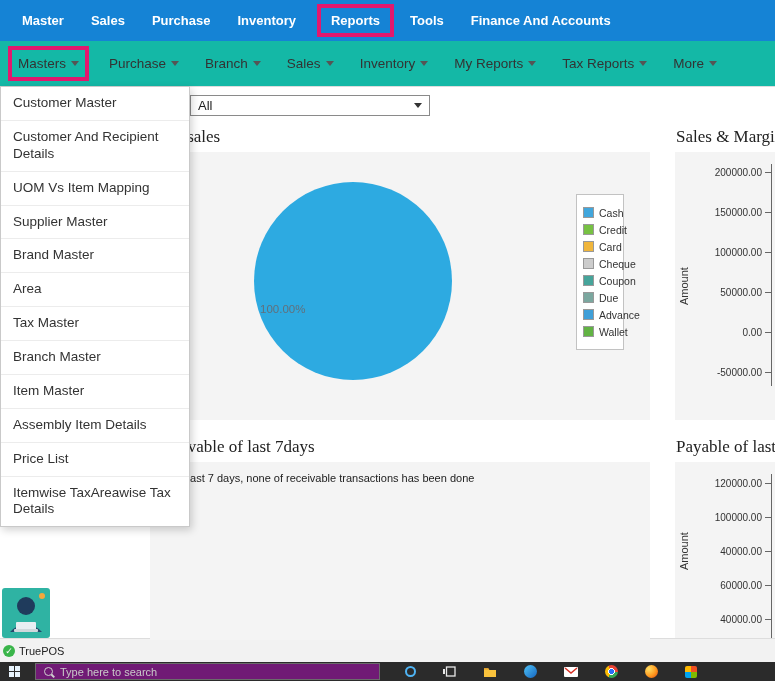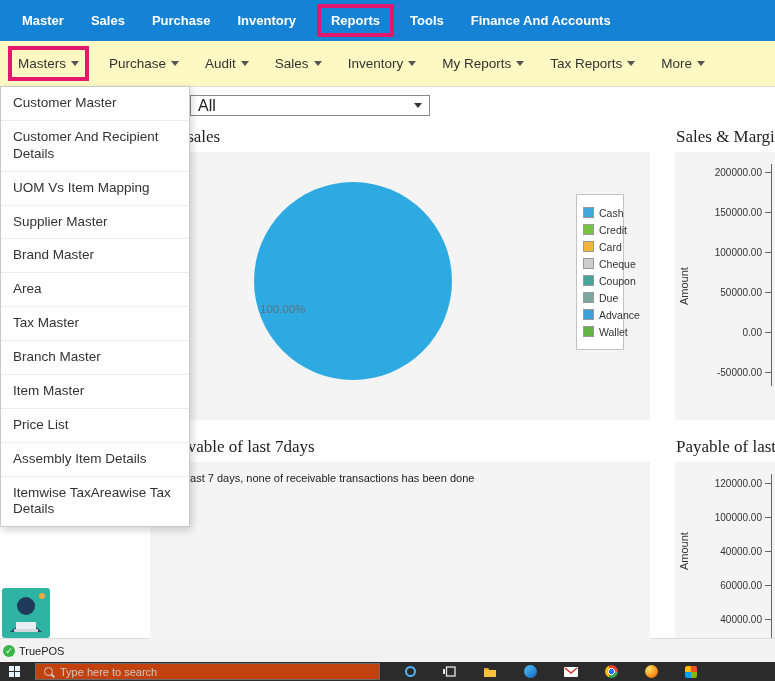--- a/index.html
+++ b/index.html
@@ -9,42 +9,42 @@
   
   .topnav{position:absolute;left:0;top:0;right:0;height:41px;background:#1583d5;
           display:flex;align-items:center;padding-left:22px;color:#fff;
           font-weight:bold;font-size:13px;}
   .tn-item{margin-right:27px;cursor:pointer;white-space:nowrap;}
   .hl{border:4px solid #e2186e;}
   .topnav .hl{padding:5px 10px;margin-right:16px;margin-left:-6px;}
   .topnav .hl .tn-item{margin:0;}
 
   
-  .subnav{position:absolute;left:0;top:41px;right:0;height:45px;background:#fef9c3;
+  .subnav{position:absolute;left:0;top:41px;right:0;height:45px;background:#14b8a6;
           display:flex;align-items:center;padding-left:16px;font-size:13.5px;color:#333;
           border-bottom:1px solid #ddd;}
   .sn-item{margin-right:26px;display:flex;align-items:center;cursor:pointer;white-space:nowrap;}
   .caret{width:0;height:0;border-left:4px solid transparent;border-right:4px solid transparent;
          border-top:5px solid #555;margin-left:5px;}
   .subnav .hl{padding:6px 6px;margin-right:20px;margin-left:-8px;}
   .subnav .hl .sn-item{margin:0;}
 
   
   .menu{position:absolute;left:0;top:86px;width:190px;background:#fff;
         border:1px solid #c9c9c9;box-shadow:2px 3px 8px rgba(0,0,0,.18);z-index:30;
         box-sizing:border-box;}
   .mi{padding:8px 12px;font-size:13.5px;color:#333;border-bottom:1px solid #ececec;
       line-height:1.25;cursor:pointer;}
   .mi:last-child{border-bottom:none;}
   .mi.hl-item{border:4px solid #e2186e;padding:5px 9px;}
 
   
   .filter{position:absolute;left:190px;top:95px;width:240px;height:21px;background:#fff;
           border:1px solid #8a8a8a;display:flex;align-items:center;justify-content:space-between;
-          padding:0 7px;font-size:16px;color:#222;z-index:5;box-sizing:border-box;cursor:pointer;}
+          padding:0 7px;font-size:13px;color:#222;z-index:5;box-sizing:border-box;cursor:pointer;}
   .sel-caret{width:0;height:0;border-left:4px solid transparent;border-right:4px solid transparent;
              border-top:5px solid #333;}
 
   
   .hserif{position:absolute;font-family:"Liberation Serif",serif;font-size:17px;color:#222;z-index:2;}
   .h1{left:131px;top:127px;}
   .h2{left:676px;top:127px;white-space:nowrap;}
   .h3{left:149px;top:437px;}
   .h4{left:676px;top:437px;white-space:nowrap;}
 
@@ -84,21 +84,21 @@
   .check{width:12px;height:12px;border-radius:50%;background:#3ab54a;color:#fff;font-size:9px;
          display:flex;align-items:center;justify-content:center;margin-right:4px;flex:none;}
   .site{font-size:11px;color:#222;}
 
   
   .taskbar{position:absolute;left:0;top:662px;right:0;height:19px;background:#2b2b2b;
            display:flex;align-items:center;}
   .start{margin-left:9px;width:12px;height:12px;display:grid;
          grid-template-columns:5px 5px;grid-template-rows:5px 5px;gap:1px;cursor:pointer;}
   .start i{background:#e8f4fd;display:block;}
-  .searchbox{margin-left:14px;width:345px;height:17px;background:#c2410c;border:1px solid #6b6b6b;
+  .searchbox{margin-left:14px;width:345px;height:17px;background:#701a75;border:1px solid #6b6b6b;
              display:flex;align-items:center;padding-left:8px;box-sizing:border-box;cursor:text;}
   .mag{width:7px;height:7px;border:1.5px solid #cfcfcf;border-radius:50%;position:relative;
        margin-right:7px;flex:none;}
   .mag::after{content:"";position:absolute;width:4px;height:1.5px;background:#cfcfcf;
               transform:rotate(45deg);right:-3px;bottom:-1px;}
   .search-text{font-size:11px;color:#c9c9c9;white-space:nowrap;}
   .tb-icons{display:flex;align-items:center;gap:27px;margin-left:25px;}
   .tb-icons>span{display:flex;align-items:center;justify-content:center;cursor:pointer;}
   .ic-cortana{width:11px;height:11px;border-radius:50%;border:2px solid #4fb4f4;box-sizing:border-box;}
   .ic-edge{width:13px;height:13px;border-radius:50%;background:linear-gradient(135deg,#4fc3f7,#1565c0);}
@@ -132,21 +132,21 @@
       <div class="sn-item">
         <span>Masters</span>
         <span class="caret"></span>
       </div>
     </div>
     <div class="sn-item">
       <span>Purchase</span>
       <span class="caret"></span>
     </div>
     <div class="sn-item">
-      <span>Audit</span>
+      <span>Branch</span>
       <span class="caret"></span>
     </div>
     <div class="sn-item">
       <span>Sales</span>
       <span class="caret"></span>
     </div>
     <div class="sn-item">
       <span>Inventory</span>
       <span class="caret"></span>
     </div>
@@ -252,22 +252,22 @@
   <div class="menu">
     <div class="mi">Customer Master</div>
     <div class="mi">Customer And Recipient Details</div>
     <div class="mi">UOM Vs Item Mapping</div>
     <div class="mi">Supplier Master</div>
     <div class="mi">Brand Master</div>
     <div class="mi">Area</div>
     <div class="mi">Tax Master</div>
     <div class="mi">Branch Master</div>
     <div class="mi">Item Master</div>
+    <div class="mi">Assembly Item Details</div>
     <div class="mi">Price List</div>
-    <div class="mi">Assembly Item Details</div>
     <div class="mi">Itemwise TaxAreawise Tax Details</div>
   </div>
 
   <svg class="avatar" viewBox="0 0 48 50">
     <rect width="48" height="50" rx="3" fill="#2fb3a3"></rect>
     <circle cx="24" cy="18" r="9" fill="#1f3b5c"></circle>
     <path d="M8 44 Q24 28 40 44 Z" fill="#25476b"></path>
     <rect x="14" y="34" width="20" height="8" rx="1" fill="#e8eef2"></rect>
     <rect x="12" y="41" width="24" height="3" rx="1" fill="#cfd8dc"></rect>
     <circle cx="40" cy="8" r="3" fill="#f4a83c"></circle>

